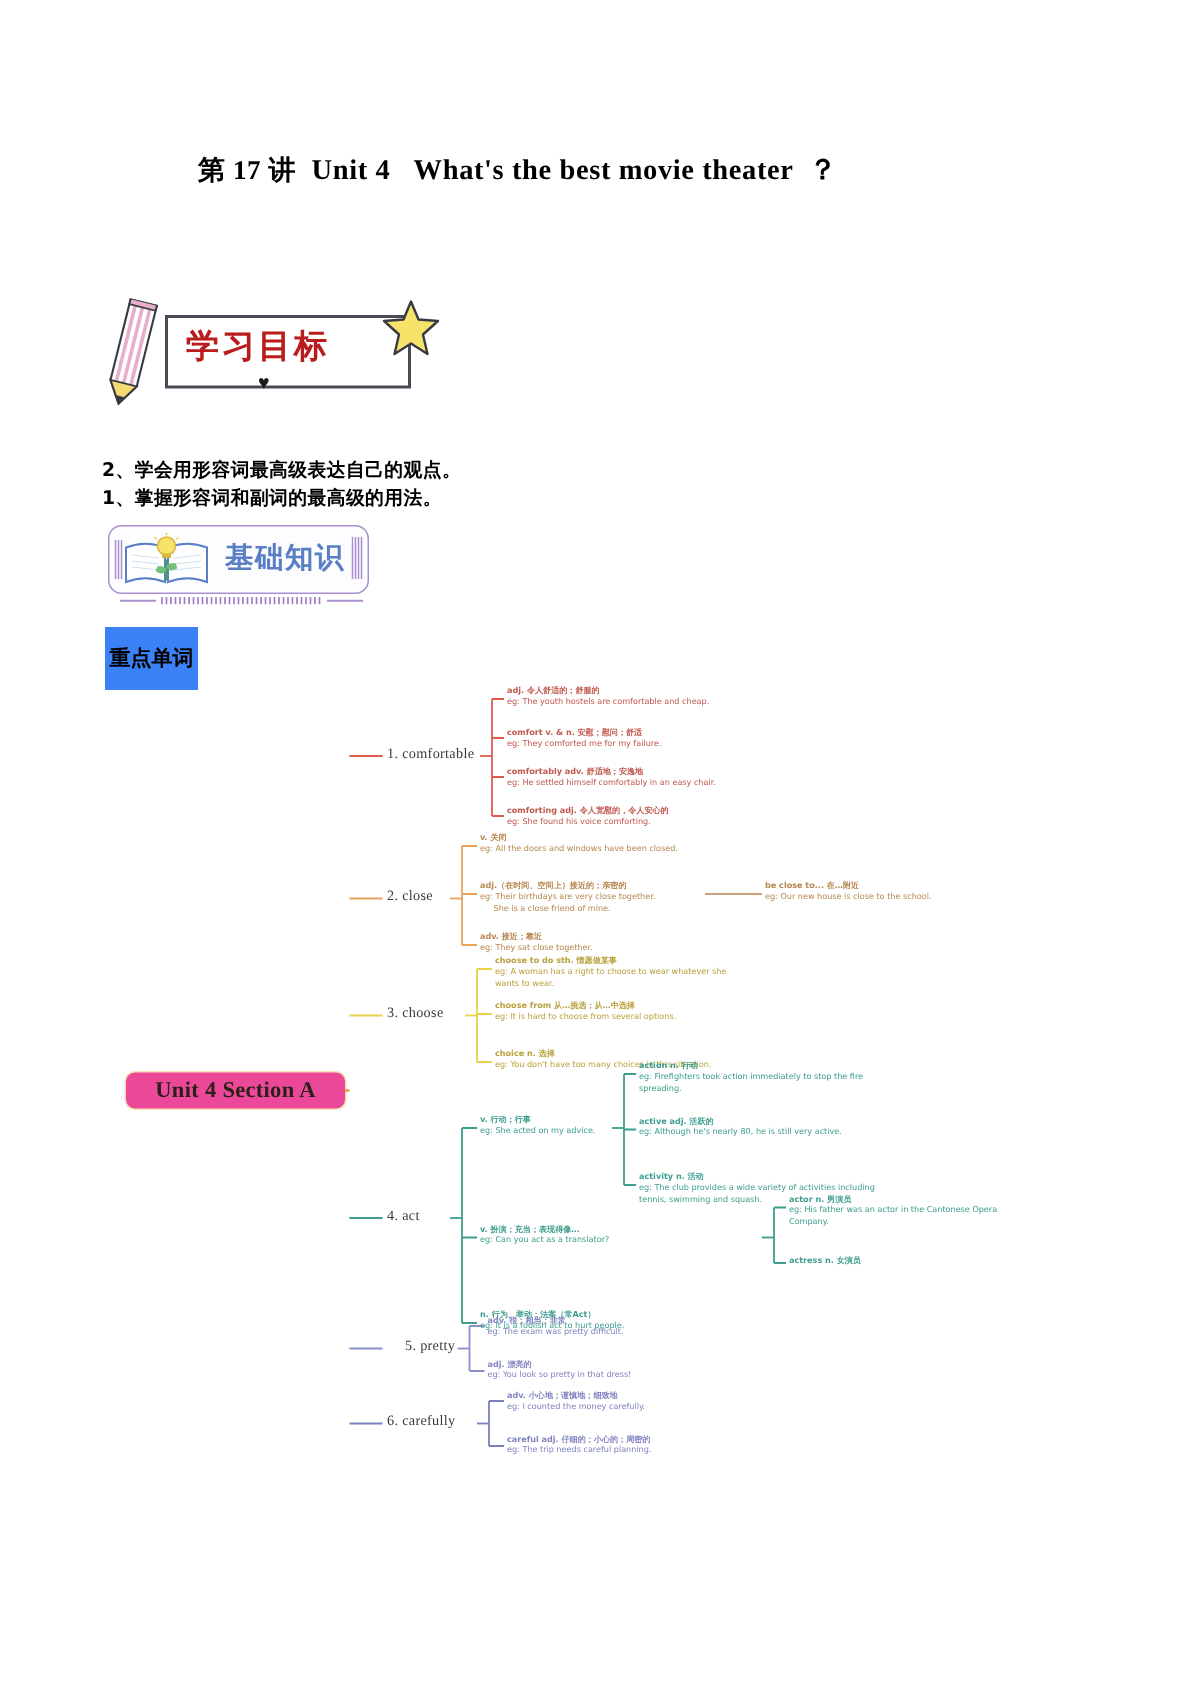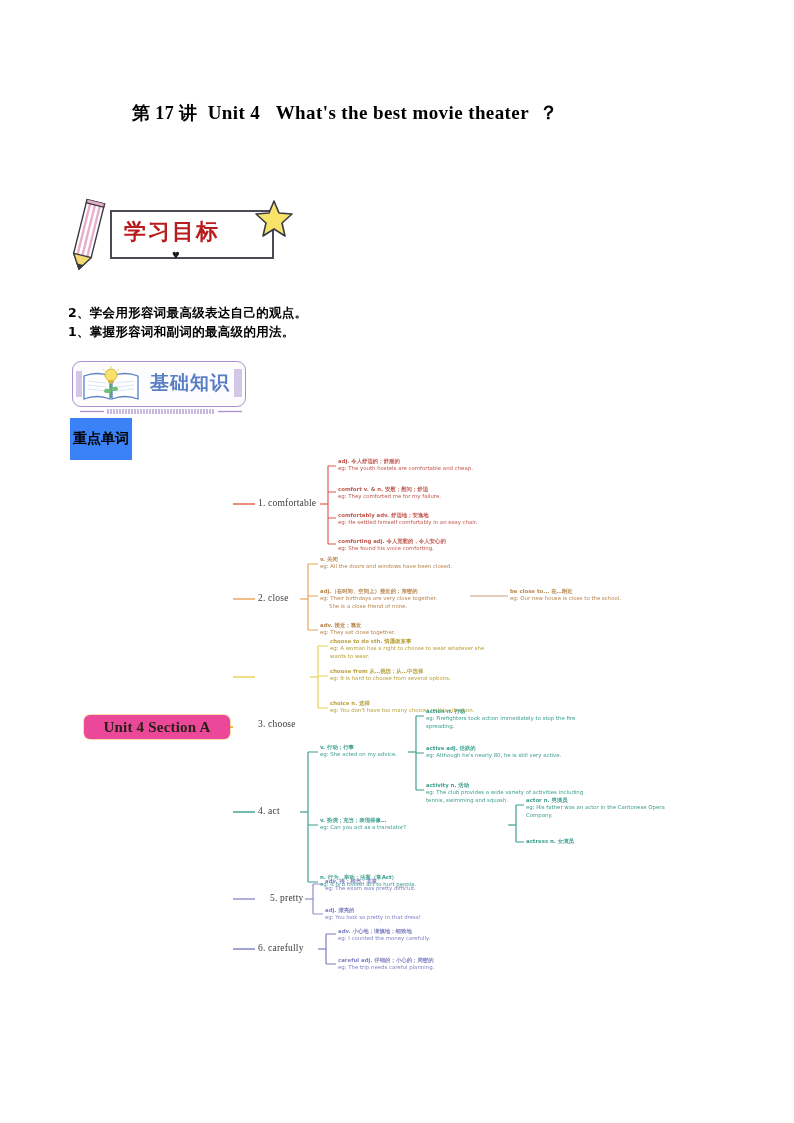--- a/index.html
+++ b/index.html
@@ -43,21 +43,21 @@
 
   
   .obj{
     position:absolute;left:68px;font-family:"DejaVu Sans", sans-serif;
     font-weight:bold;font-size:12.5px;color:#000;letter-spacing:.3px;
   }
   .obj1{top:300px;margin-top:24px;}
   .obj2{top:305px;}
 
   
-  .banner2{position:absolute;left:72px;top:361px;width:178px;height:48px;text-align:center;}
+  .banner2{position:absolute;left:72px;top:350px;width:178px;height:48px;text-align:center;}
   .banner2 .outer{
     position:absolute;left:0;top:0;width:172px;height:44px;
     border:1.4px solid #a98fce;border-radius:9px;background:#fdfdff;
   }
   .banner2 .btext{
     position:absolute;left:78px;top:9px;
     font-family:"DejaVu Sans", sans-serif;font-weight:bold;font-size:19px;
     color:#5b7fc4;letter-spacing:1px;
   }
   .banner2 .underbar{
@@ -269,21 +269,21 @@
 
       <path d="M318 499 L326 499" stroke="#7a7fbe" stroke-width="1.2"></path>
       <path d="M326 484 L326 514" stroke="#7a7fbe" stroke-width="1.2"></path>
       <path d="M326 484 L336 484 M326 514 L336 514" stroke="#7a7fbe" stroke-width="1.2"></path>
     </svg>
 
     <div class="root-node">Unit 4 Section A</div>
 
     <div class="node-label" style="left:258px;top:48px;">1. comfortable</div>
     <div class="node-label" style="left:258px;top:143px;">2. close</div>
-    <div class="node-label" style="left:258px;top:221px;margin-top:48px;">3. choose</div>
+    <div class="node-label" style="left:258px;top:221px;">3. choose</div>
     <div class="node-label" style="left:258px;top:356px;">4. act</div>
     <div class="node-label" style="left:258px;top:443px;padding-left:12px;">5. pretty</div>
     <div class="node-label" style="left:258px;top:493px;">6. carefully</div>
 
     <div class="leaf" style="left:338px;top:8px;width:160px;color:#c0584e;">
       <div class="hl">adj. 令人舒适的；舒服的</div>
       <div>eg: The youth hostels are comfortable and cheap.</div>
     </div>
     <div class="leaf" style="left:338px;top:36px;width:160px;color:#c0584e;">
       <div class="hl">comfort v. &amp; n. 安慰；慰问；舒适</div>

